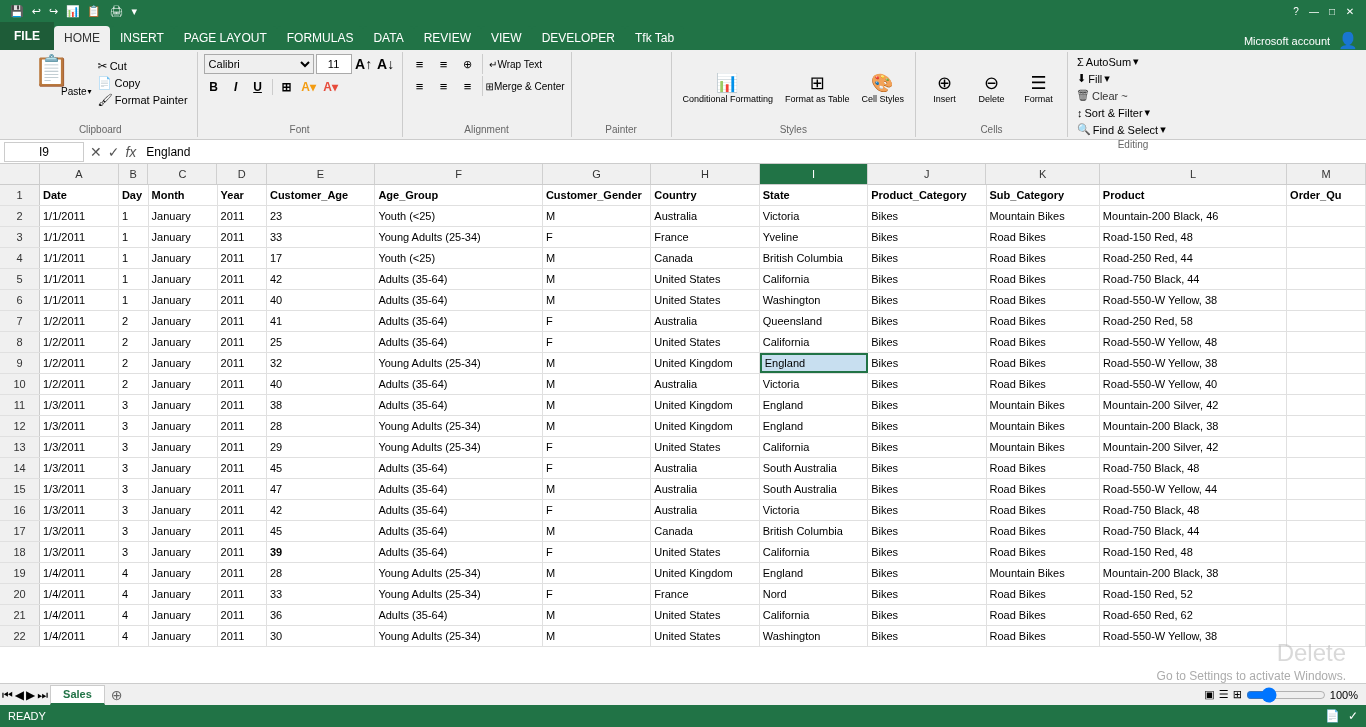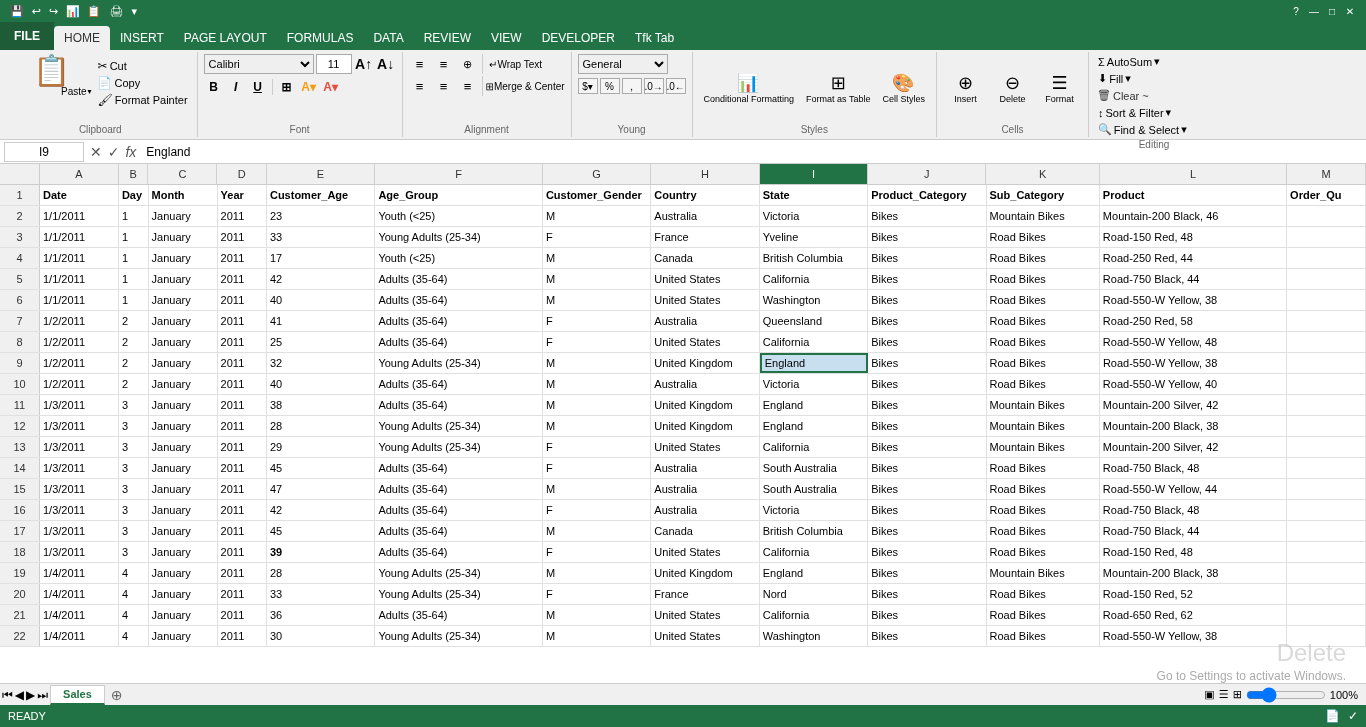--- a/index.html
+++ b/index.html
@@ -367,20 +367,24 @@
   <div class="file-tab">FILE</div>
   <div class="ribbon-tab active">HOME</div>
   <div class="ribbon-tab">INSERT</div>
   <div class="ribbon-tab">PAGE LAYOUT</div>
   <div class="ribbon-tab">FORMULAS</div>
   <div class="ribbon-tab">DATA</div>
   <div class="ribbon-tab">REVIEW</div>
   <div class="ribbon-tab">VIEW</div>
   <div class="ribbon-tab">DEVELOPER</div>
   <div class="ribbon-tab">Tfk Tab</div>
+  <div style="flex:1; display:flex; justify-content:flex-end; align-items:center; padding-right:8px;">
+    <span style="color:white; font-size:11px;">Microsoft account</span>
+    <span style="color:white; font-size:16px; margin-left:8px;">👤</span>
+  </div>
 </div>
 
 <div id="ribbon">
 
   <div class="ribbon-group" style="min-width:80px;">
     <div class="ribbon-group-content">
       <div style="display:flex; flex-direction:column; align-items:center; gap:2px;">
         <div style="display:flex; align-items:flex-start;">
           <div class="ribbon-btn" style="flex-direction:column; align-items:center;">
             <span style="font-size:30px; line-height:1;">📋</span>
@@ -453,33 +457,21 @@
         <div style="display:flex; align-items:center; font-size:10px; cursor:pointer; white-space:nowrap;">
           <span>⊞</span> 
             <span>Merge &amp; Center</span>
         </div>
       </div>
     </div>
     <div class="ribbon-group-label">Alignment</div>
   </div>
 
   <div class="ribbon-group" style="min-width:100px;">
-    <div class="ribbon-group-content" style="flex-direction:column;">
-      <select class="number-dropdown">
-        <option>General</option>
-      </select>
-      <div style="display:flex; align-items:center; gap:2px; margin-top:2px;">
-        <div class="number-btn">$▾</div>
-        <div class="number-btn">%</div>
-        <div class="number-btn">,</div>
-        <div class="number-btn">.0→</div>
-        <div class="number-btn">.0←</div>
-      </div>
-    </div>
-    <div class="ribbon-group-label">Young</div>
+    <div class="ribbon-group-label">Painter</div>
   </div>
 
   <div class="ribbon-group" style="min-width:140px;">
     <div class="ribbon-group-content" style="align-items:center;">
       <div class="big-icon-btn">
         <span class="icon">📊</span>
         <span class="label">Conditional Formatting</span>
       </div>
       <div class="big-icon-btn">
         <span class="icon">⊞</span>

